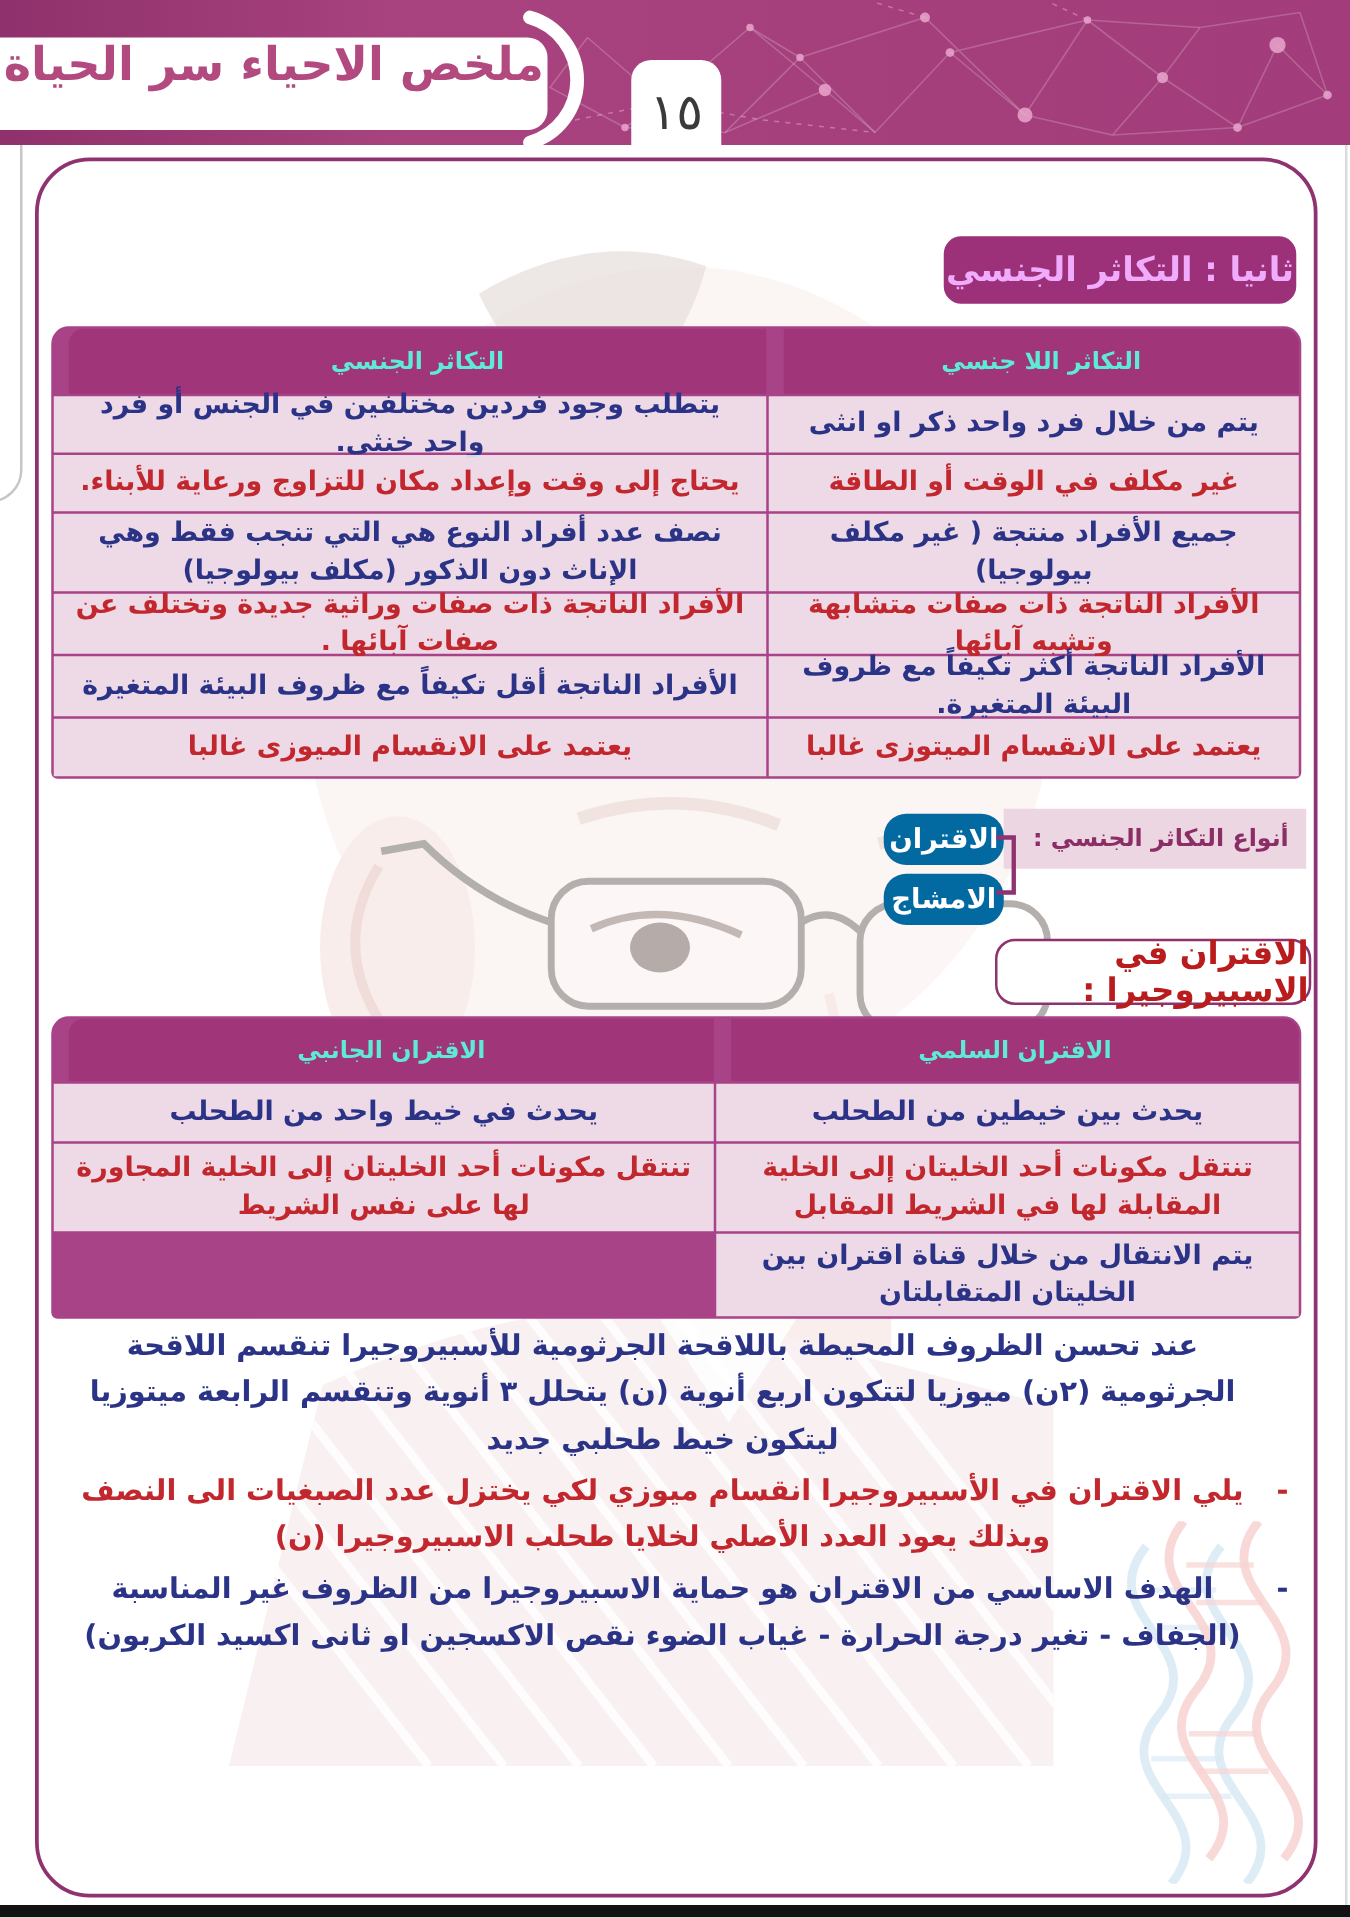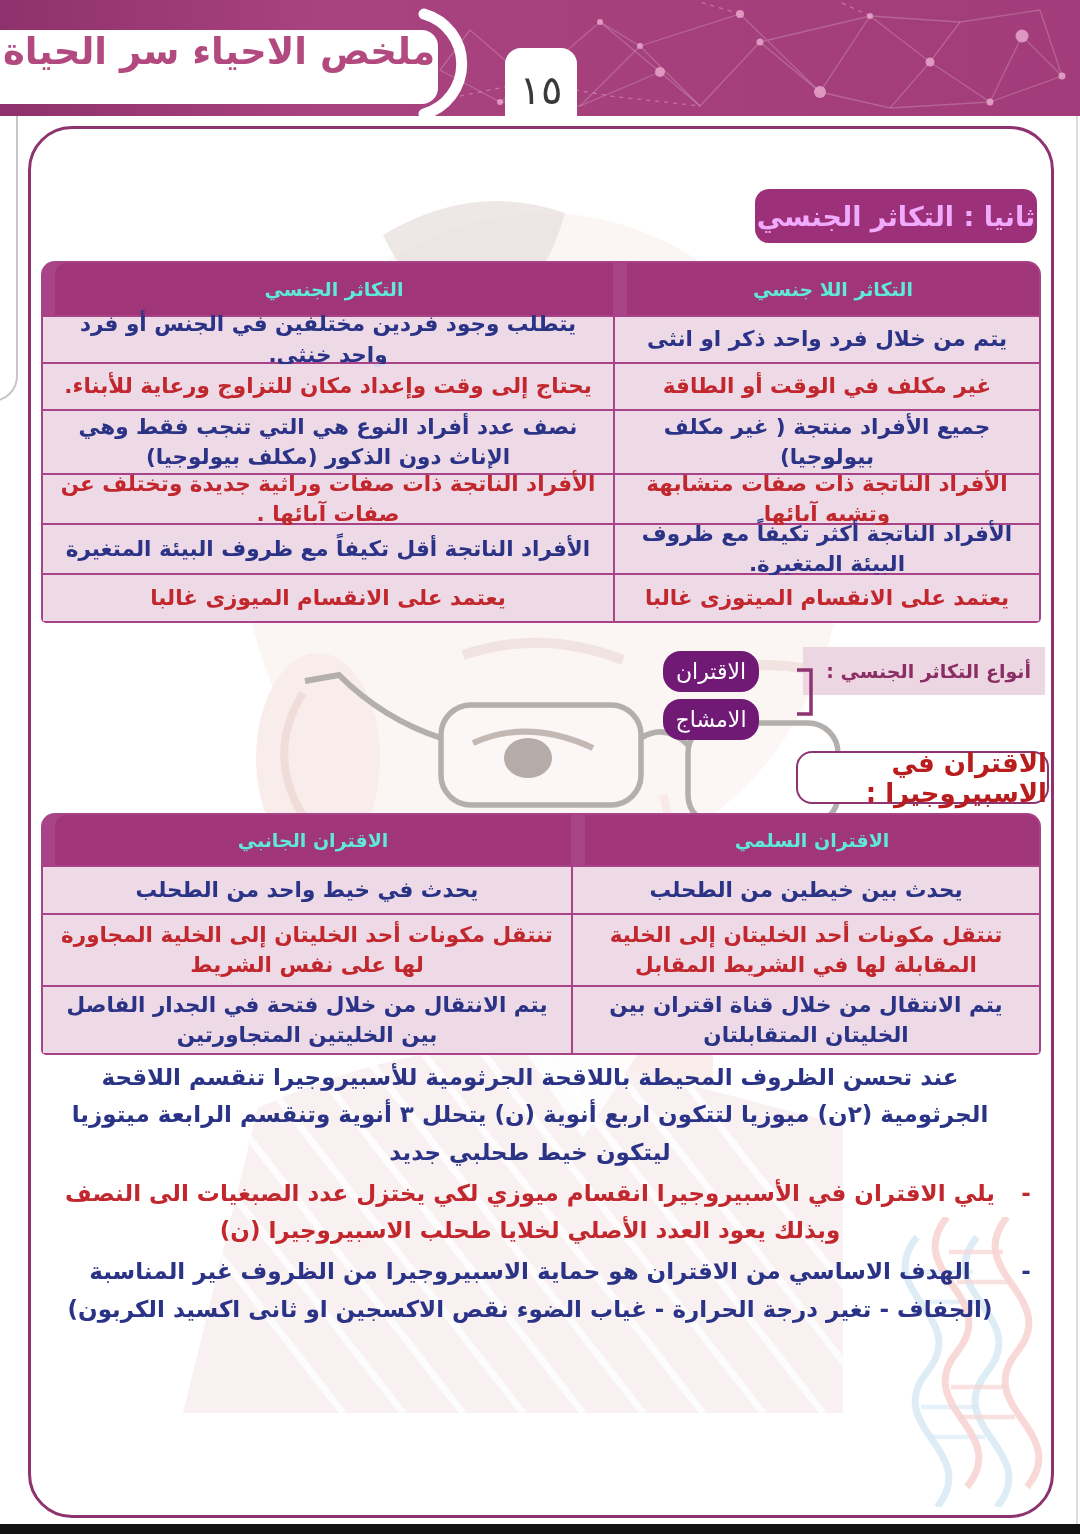--- a/index.html
+++ b/index.html
@@ -47,22 +47,22 @@
   .th.second { border-radius:12px 0 0 0; }
   .td { background:rgba(255,255,255,.8); display:flex; align-items:center; justify-content:center;
     text-align:center; padding:2px 12px; font-weight:bold; font-size:21.5px; line-height:1.4; }
   .c-blue { color:#2a3386; }
   .c-red  { color:#c1272d; }
 
   
   .types-label { position:absolute; left:772px; top:518px; width:242px; height:48px; z-index:1;
     background:#ecd6e2; color:#8c2e66; font-size:19px; font-weight:bold;
     display:flex; align-items:center; padding-right:14px; }
-  .pill { position:absolute; left:632px; width:96px; height:41px; z-index:1; background:#701a75;
-    border-radius:18px; color:#fff; font-size:22px; font-weight:normal;
+  .pill { position:absolute; left:676px; width:96px; height:41px; z-index:1; background:#0369a1;
+    border-radius:18px; color:#fff; font-size:22px; font-weight:bold;
     display:flex; align-items:center; justify-content:center; }
   .pill-1 { top:522px; } .pill-2 { top:570px; }
   .bracket { position:absolute; left:764px; top:528px; z-index:1; }
 
   .subsection-box { position:absolute; left:765px; top:622px; width:253px; height:53px; z-index:1;
     background:#fff; border:2.5px solid #8e3370; border-radius:16px; color:#b91c1c;
     font-size:26px; font-weight:bold; display:flex; align-items:center; justify-content:center; }
 
   
   .notes { position:absolute; left:14px; right:14px; top:930px; z-index:1; direction:rtl; }
@@ -228,21 +228,20 @@
       <div class="th first">الاقتران السلمي</div>
       <div class="th second">الاقتران الجانبي</div>
 
       <div class="td c-blue">يحدث بين خيطين من الطحلب</div>
       <div class="td c-blue">يحدث في خيط واحد من الطحلب</div>
 
       <div class="td c-red">تنتقل مكونات أحد الخليتان إلى الخلية المقابلة لها في الشريط المقابل</div>
       <div class="td c-red">تنتقل مكونات أحد الخليتان إلى الخلية المجاورة لها على نفس الشريط</div>
 
       <div class="td c-blue">يتم الانتقال من خلال قناة اقتران بين الخليتان المتقابلتان</div>
-      <div class="td c-blue">يتم الانتقال من خلال فتحة في الجدار الفاصل بين الخليتين المتجاورتين</div>
     </div>
 
     <div class="notes">
       <div class="note center c-blue">
         <span class="bullet"></span>
         <span class="txt">عند تحسن الظروف المحيطة باللاقحة الجرثومية للأسبيروجيرا تنقسم اللاقحة الجرثومية (٢ن) ميوزيا لتتكون اربع أنوية (ن) يتحلل ٣ أنوية وتنقسم الرابعة ميتوزيا ليتكون خيط طحلبي جديد</span>
       </div>
       <div class="note start c-red">
         <span class="bullet">-</span>
         <span class="txt">يلي الاقتران في الأسبيروجيرا انقسام ميوزي لكي يختزل عدد الصبغيات الى النصف وبذلك يعود العدد الأصلي لخلايا طحلب الاسبيروجيرا (ن)</span>

